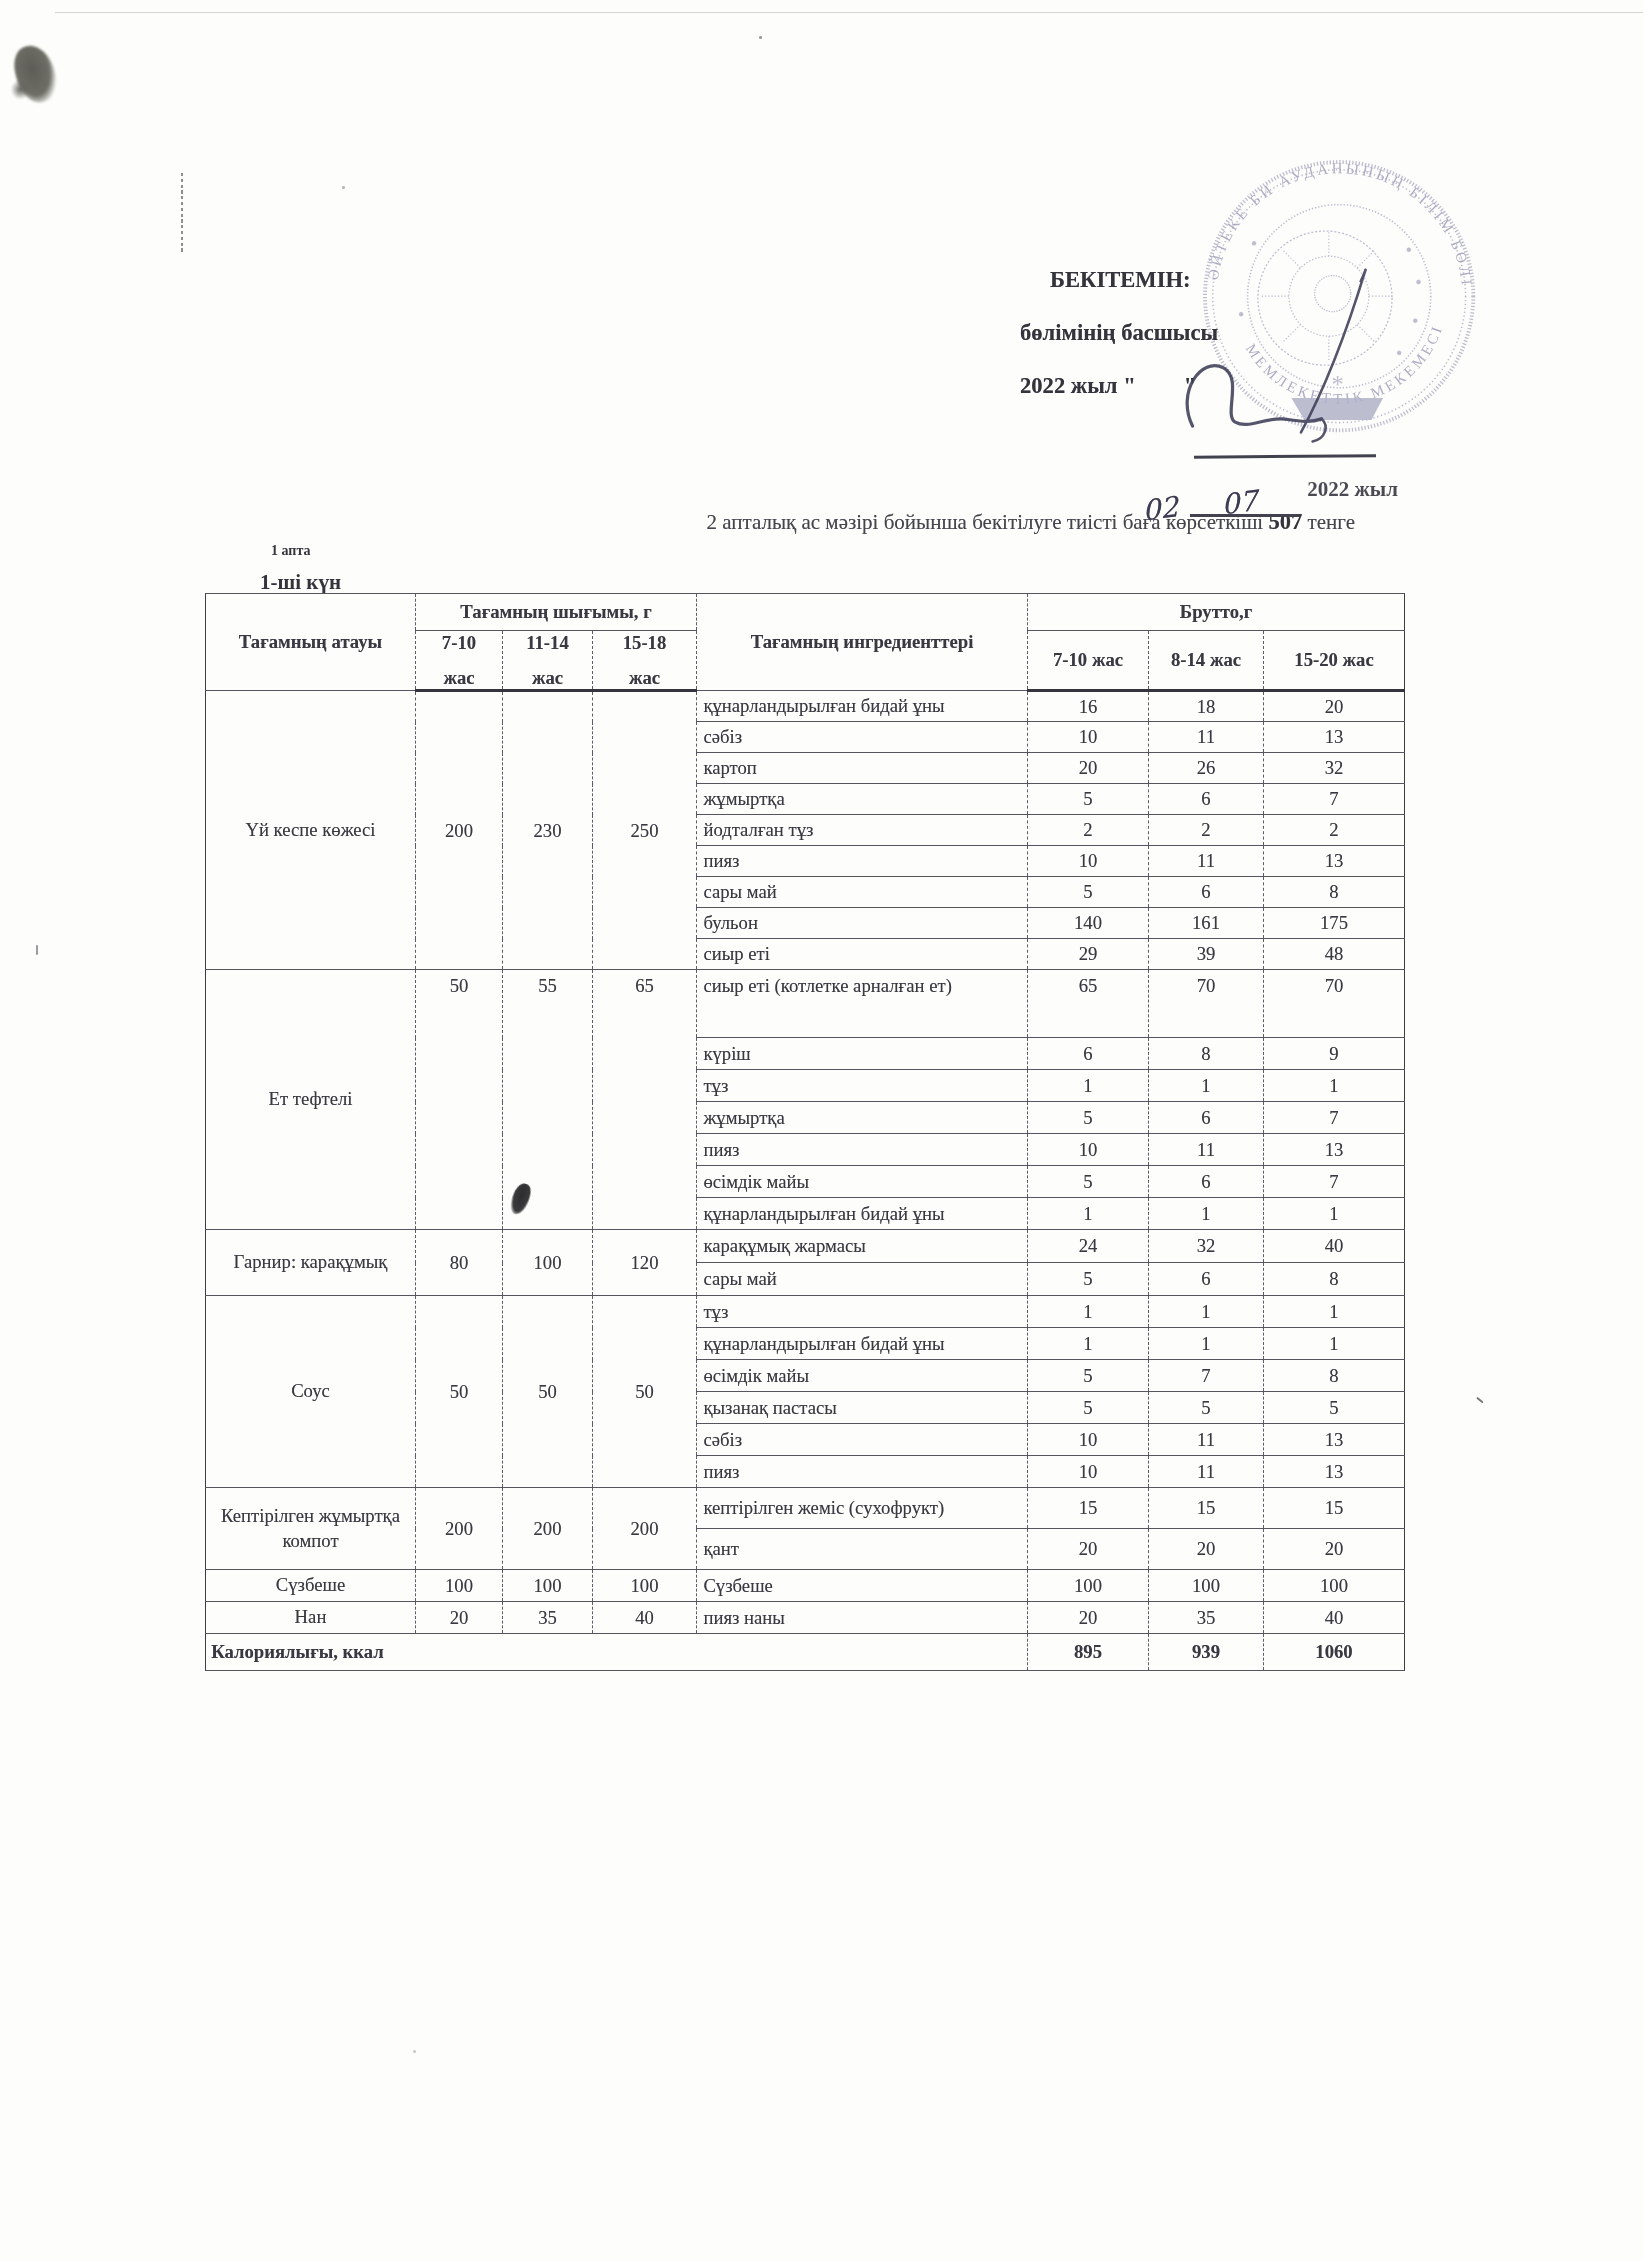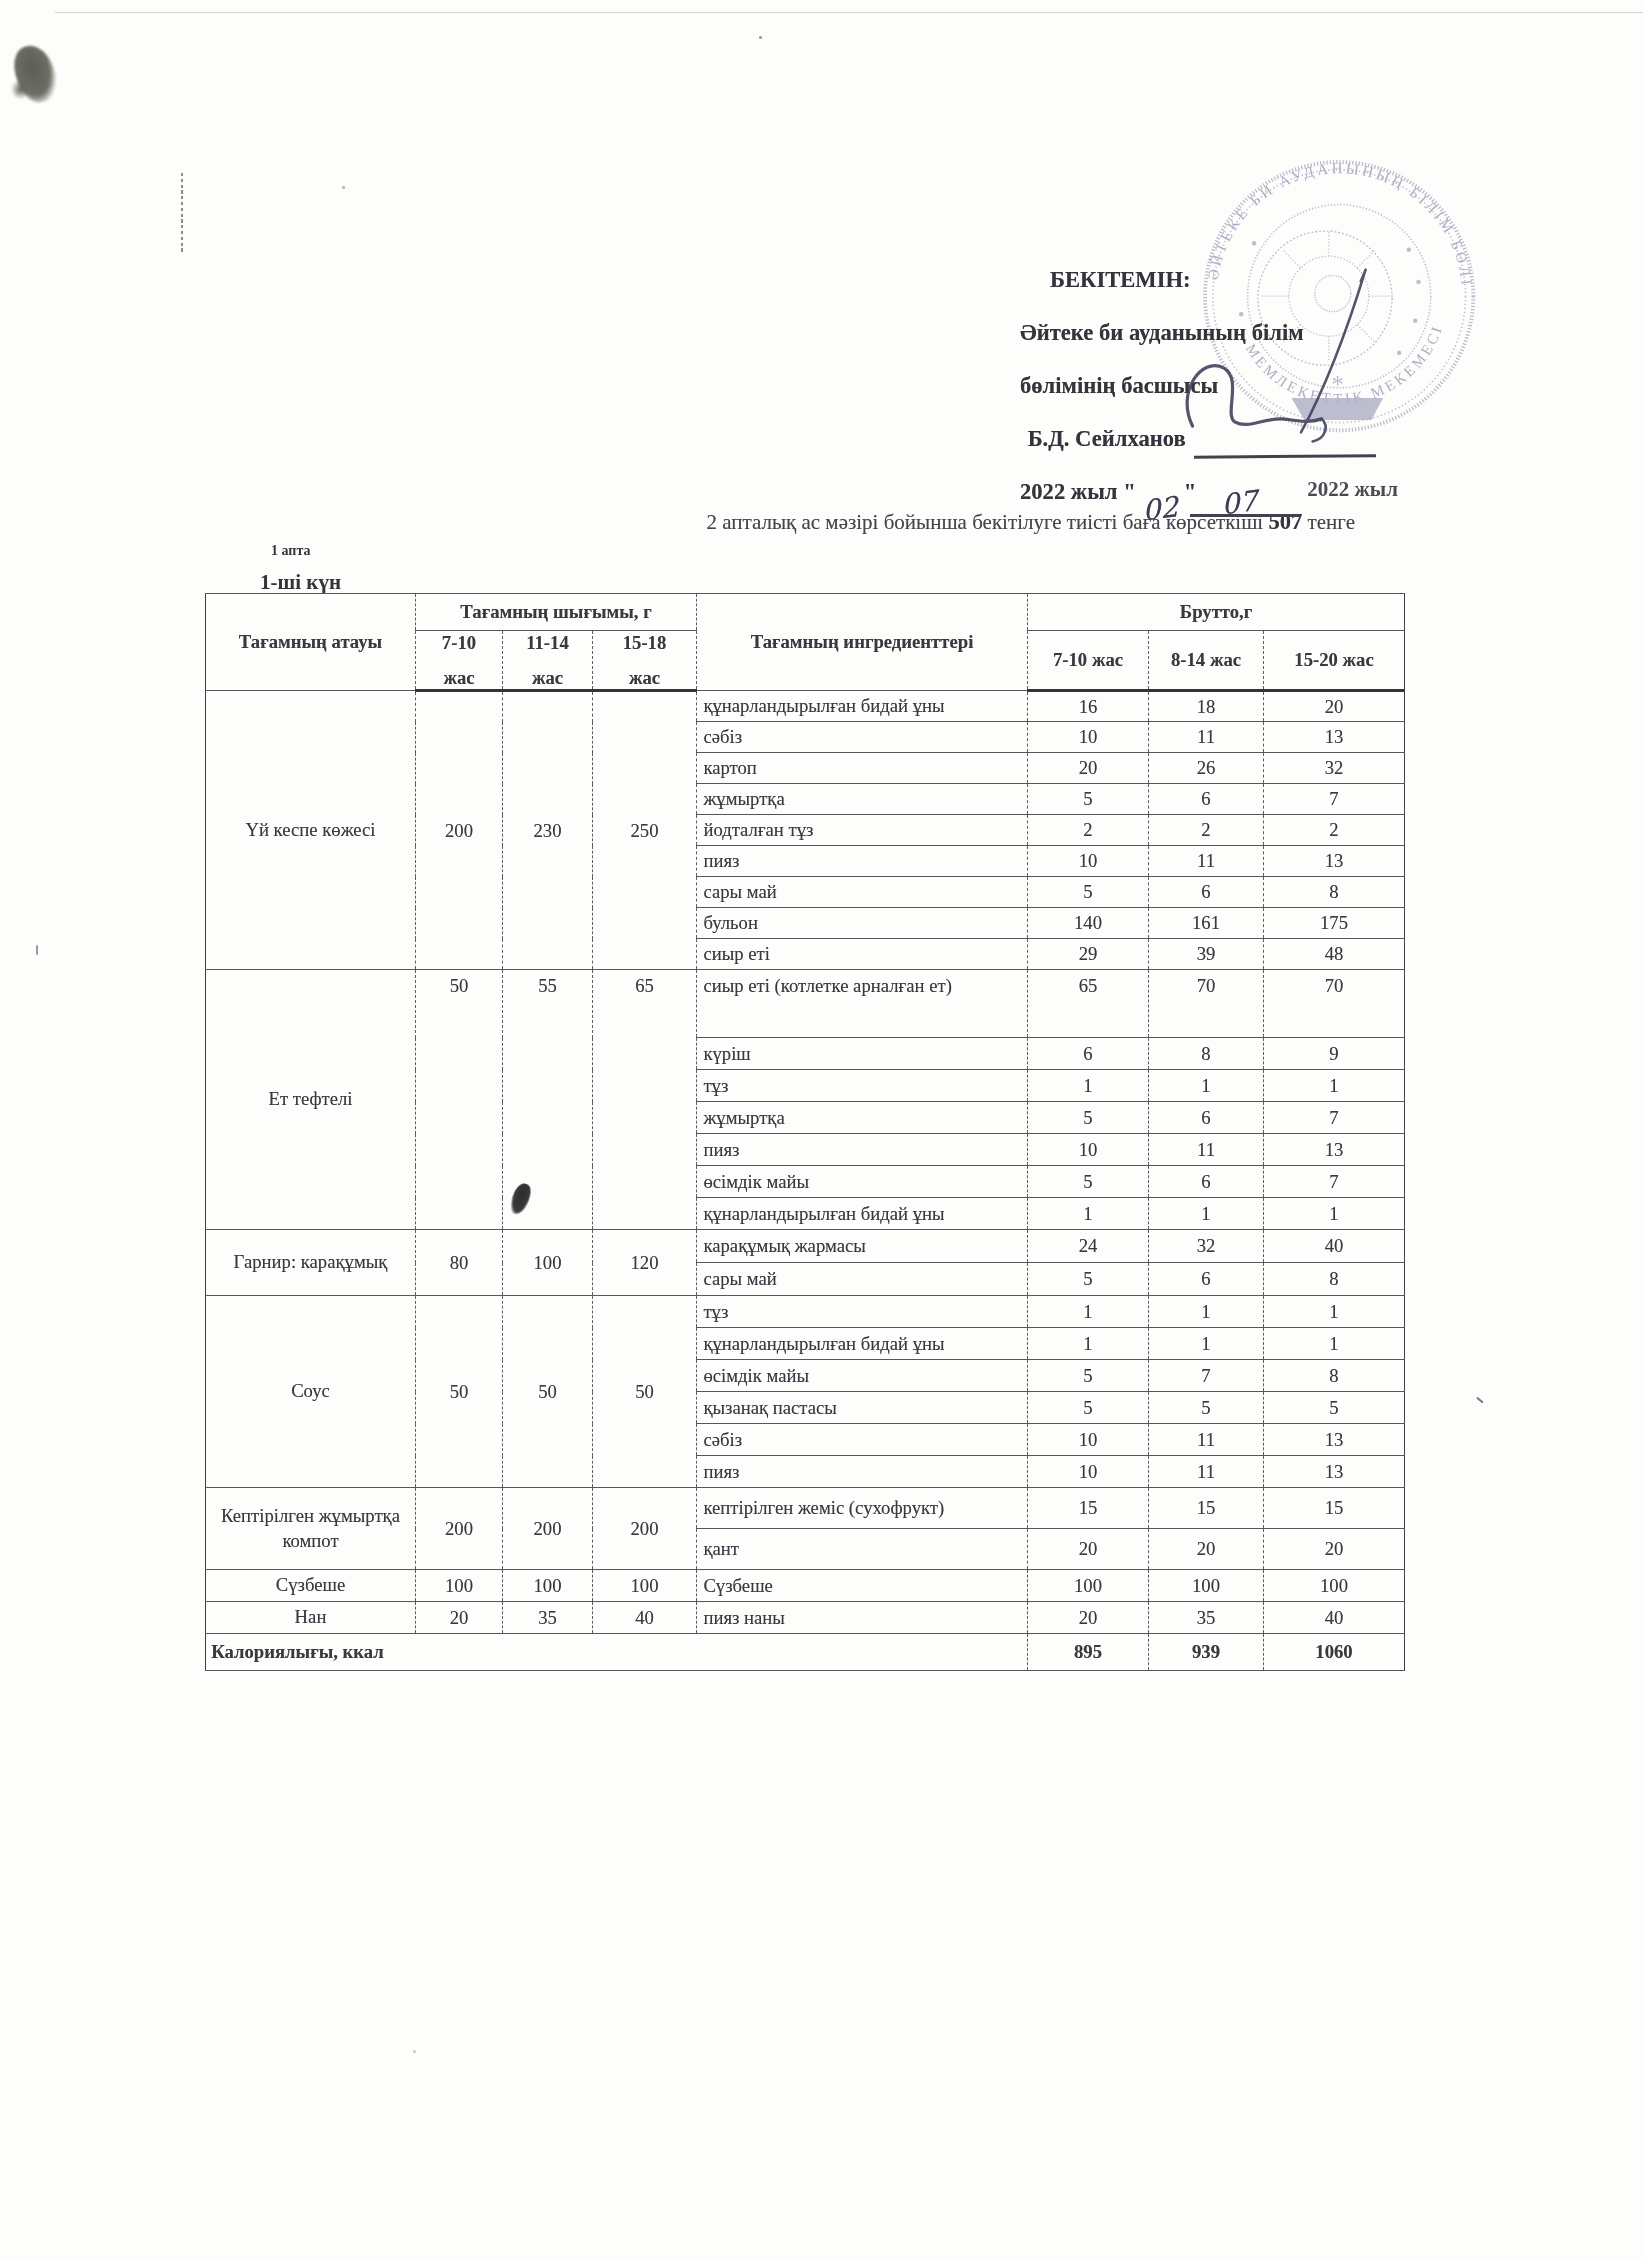--- a/index.html
+++ b/index.html
@@ -148,23 +148,21 @@
       <text><textPath href="#arcBot" startOffset="16%">МЕМЛЕКЕТТІК МЕКЕМЕСІ</textPath></text>
     </g>
     <g fill="#8484ab" opacity=".85">
       <polygon points="148,380 290,380 272,414 168,414"></polygon>
       <text x="210" y="372" font-size="38" fill="#8484ab">*</text>
     </g>
   </svg>
 
   <div id="approval">
     <div class="ap-line ap-indent">БЕКІТЕМІН:</div>
-    <div class="ap-line">Әйтеке би ауданының білім</div>
     <div class="ap-line">бөлімінің басшысы</div>
-    <div class="ap-line ap-name">Б.Д. Сейлханов</div>
     <div class="ap-line"><span>2022 жыл "</span><span class="gap"></span><span>"</span></div>
     <span class="hand hand-day">02</span>
     <span class="hand hand-month">07</span>
   </div>
 
   <svg id="signature" viewBox="0 0 330 330">
     <g fill="none" stroke="#3d3d58" stroke-linecap="round" opacity=".88">
       <path d="M 38 268 C 12 215 52 160 86 178 C 116 194 86 252 104 262 C 126 274 152 252 186 258 C 205 261 222 263 238 257" stroke-width="5"></path>
       <path d="M 238 257 C 250 268 244 288 224 292" stroke-width="4"></path>
       <path d="M 206 278 C 244 208 278 118 306 26" stroke-width="4"></path>

